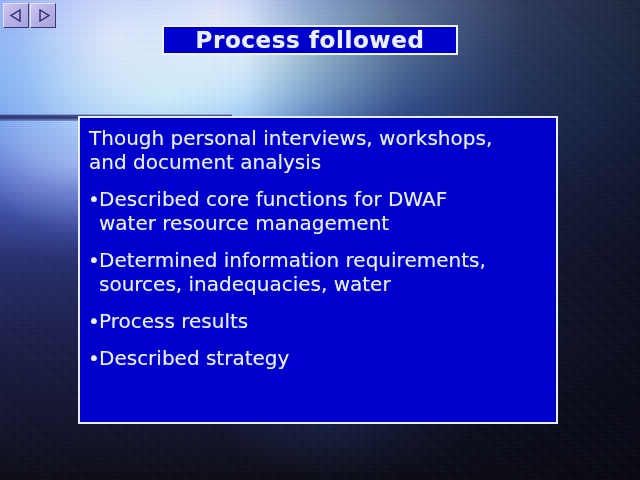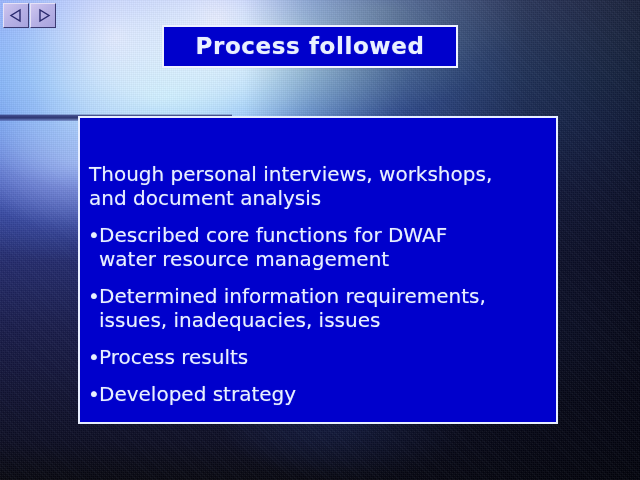--- a/index.html
+++ b/index.html
@@ -75,21 +75,21 @@
     border-bottom:1px solid #3a3a72;
     display:flex; align-items:center; justify-content:center;
   }
   .nav-btn + .nav-btn { margin-left:1px; }
   .nav-btn svg { display:block; }
 
   
   #title-box {
     position:absolute;
     left:162px; top:25px;
-    width:296px; height:43px;
+    width:296px; height:30px;
     background:#0000cc;
     border:2px solid #eef2ff;
     display:flex; align-items:center; justify-content:center;
   }
   #title-text {
     color:#e9f0ff;
     font-family:"DejaVu Sans", sans-serif;
     font-size:23px;
     font-weight:bold;
     letter-spacing:0.6px;
@@ -128,21 +128,21 @@
     font-size:20px;
     line-height:1.20;
     text-align:left;
   }
   .bullet.hidden { visibility:hidden; width:0; }
 
   .item-text {
     flex:1 1 auto;
     white-space:pre-line;
   }
-  .body-item.nolead .item-text { margin-left:1px;margin-top:36px; }
+  .body-item.nolead .item-text { margin-left:1px; }
 </style>
 </head>
 <body>
 
 <div id="slide">
 
   <div class="bg-base"></div>
   <div class="bg-darkright"></div>
   <div class="bg-noise"></div>
   <div class="bg-band"></div>
@@ -178,27 +178,27 @@
 
     <div class="body-item">
       <span class="bullet">•</span>
       <span class="item-text">Described core functions for DWAF
 water resource management</span>
     </div>
 
     <div class="body-item">
       <span class="bullet">•</span>
       <span class="item-text">Determined information requirements,
-issues, inadequacies, issues</span>
+sources, inadequacies, water</span>
     </div>
 
     <div class="body-item">
       <span class="bullet">•</span>
       <span class="item-text">Process results</span>
     </div>
 
     <div class="body-item">
       <span class="bullet">•</span>
-      <span class="item-text">Developed strategy</span>
+      <span class="item-text">Described strategy</span>
     </div>
 
   </div>
 </div>
 
 </body></html>

